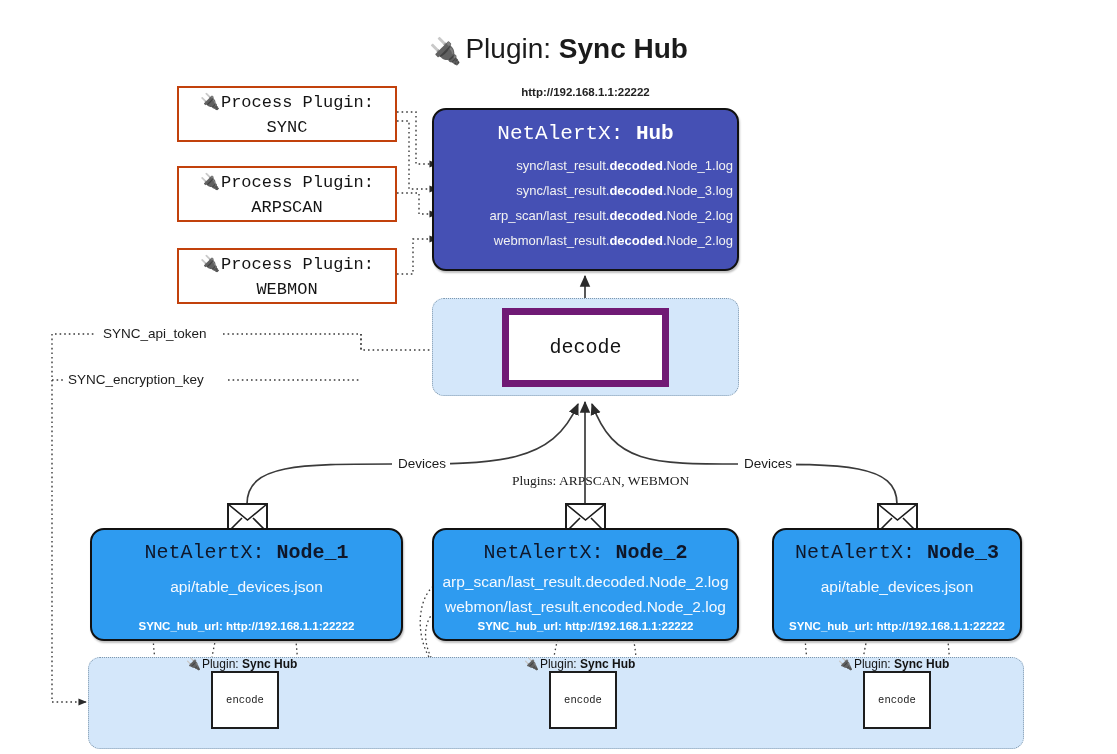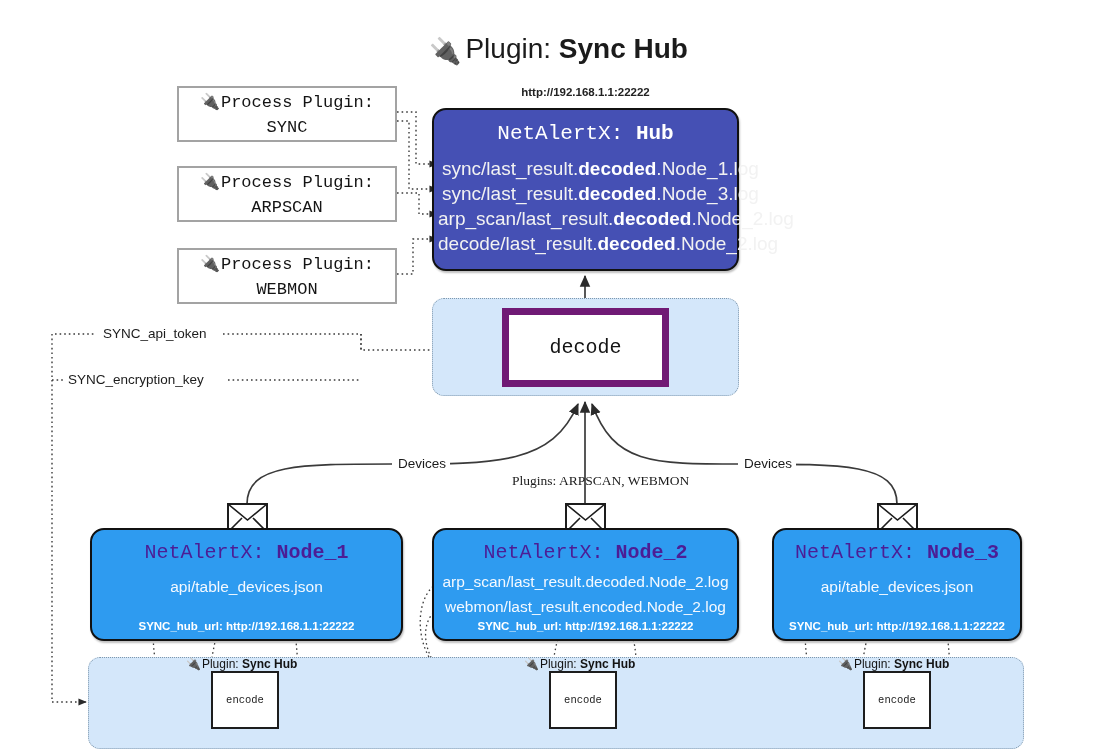--- a/index.html
+++ b/index.html
@@ -19,21 +19,21 @@
     font-size:28px;line-height:42px;color:#1b1b1b;white-space:nowrap;
   }
   #title .plug{font-size:26px;margin-right:4px;vertical-align:-2px;}
   #title .t-light{font-weight:400;}
   #title .t-bold{font-weight:700;}
 
   
   svg.layer{position:absolute;left:0;top:0;width:1117px;height:754px;overflow:visible;pointer-events:none;}
 
   .procbox{
-    border:2px solid #a3a3a3;background:#ffffff;
+    border:2px solid #c2410c;background:#ffffff;
     font-family:"Liberation Mono","DejaVu Sans Mono",monospace;
     font-size:17px;line-height:25px;color:#141414;
     display:flex;flex-direction:column;align-items:center;justify-content:center;
     text-align:center;
   }
   .procbox .l1{white-space:nowrap;}
   .procbox .l1 .plug{font-family:"DejaVu Sans",sans-serif;font-size:16px;margin-right:1px;}
 
   
   #hub{
@@ -42,21 +42,21 @@
     box-shadow:1px 2px 2px rgba(0,0,0,.25);
   }
   #hub .hub-title{
     position:absolute;left:0;right:0;top:12px;text-align:center;
     font-family:"Liberation Mono","DejaVu Sans Mono",monospace;
     font-size:21px;color:#ffffff;white-space:nowrap;
   }
   #hub .hub-title b{font-weight:700;}
   #hub .logrow{
     position:absolute;left:8px;right:4px;
-    font-size:19px;color:#f2f2f2;white-space:nowrap;text-align:right;
+    font-size:13px;color:#f2f2f2;white-space:nowrap;text-align:right;
   }
   #hub .logrow b{font-weight:700;color:#ffffff;}
   #huburl{
     left:432px;top:74px;width:307px;text-align:center;
     font-size:11.5px;color:#222222;font-weight:600;
   }
 
   
   #decodewrap{
     left:432px;top:286px;width:307px;height:98px;
@@ -88,21 +88,21 @@
   .enclabel .plug{font-family:"DejaVu Sans",sans-serif;font-size:12px;margin-right:1px;}
 
   
   .node{
     height:113px;background:#2e9bf0;border:2px solid #111111;border-radius:14px;
     box-shadow:1px 2px 2px rgba(0,0,0,.25);
   }
   .node .n-title{
     position:absolute;left:0;right:0;top:11px;text-align:center;
     font-family:"Liberation Mono","DejaVu Sans Mono",monospace;
-    font-size:20px;color:#4c1d95;white-space:nowrap;
+    font-size:20px;color:#0f172a;white-space:nowrap;
   }
   .node .n-title b{font-weight:700;}
   .node .n-line{
     position:absolute;left:0;right:0;text-align:center;
     font-size:15.5px;color:#f4f9ff;white-space:nowrap;
   }
   .node .n-foot{
     position:absolute;left:0;right:0;bottom:7px;text-align:center;
     font-size:11.5px;color:#ffffff;font-weight:600;white-space:nowrap;
   }
@@ -208,21 +208,21 @@
 
   <div class="abs" id="hub">
     <div class="hub-title"><span>NetAlertX: </span><b>Hub</b></div>
 
     <div class="logrow" style="top:48px;"><span>sync/last_result.</span><b>decoded</b><span>.Node_1.log</span></div>
 
     <div class="logrow" style="top:73px;"><span>sync/last_result.</span><b>decoded</b><span>.Node_3.log</span></div>
 
     <div class="logrow" style="top:98px;left:4px;"><span>arp_scan/last_result.</span><b>decoded</b><span>.Node_2.log</span></div>
 
-    <div class="logrow" style="top:123px;left:4px;"><span>decode/last_result.</span><b>decoded</b><span>.Node_2.log</span></div>
+    <div class="logrow" style="top:123px;left:4px;"><span>webmon/last_result.</span><b>decoded</b><span>.Node_2.log</span></div>
   </div>
 
   <div class="abs" id="decodewrap"></div>
   <div class="abs" id="decodebox">decode</div>
 
   <div class="abs edgelabel" style="left:99px;top:314px;">SYNC_api_token</div>
   <div class="abs edgelabel" style="left:64px;top:360px;">SYNC_encryption_key</div>
 
   <div class="abs edgelabel" style="left:394px;top:444px;">Devices</div>
   <div class="abs edgelabel nobg" style="left:508px;top:461px;font-family:Liberation Serif, serif;">Plugins: ARPSCAN, WEBMON</div>

